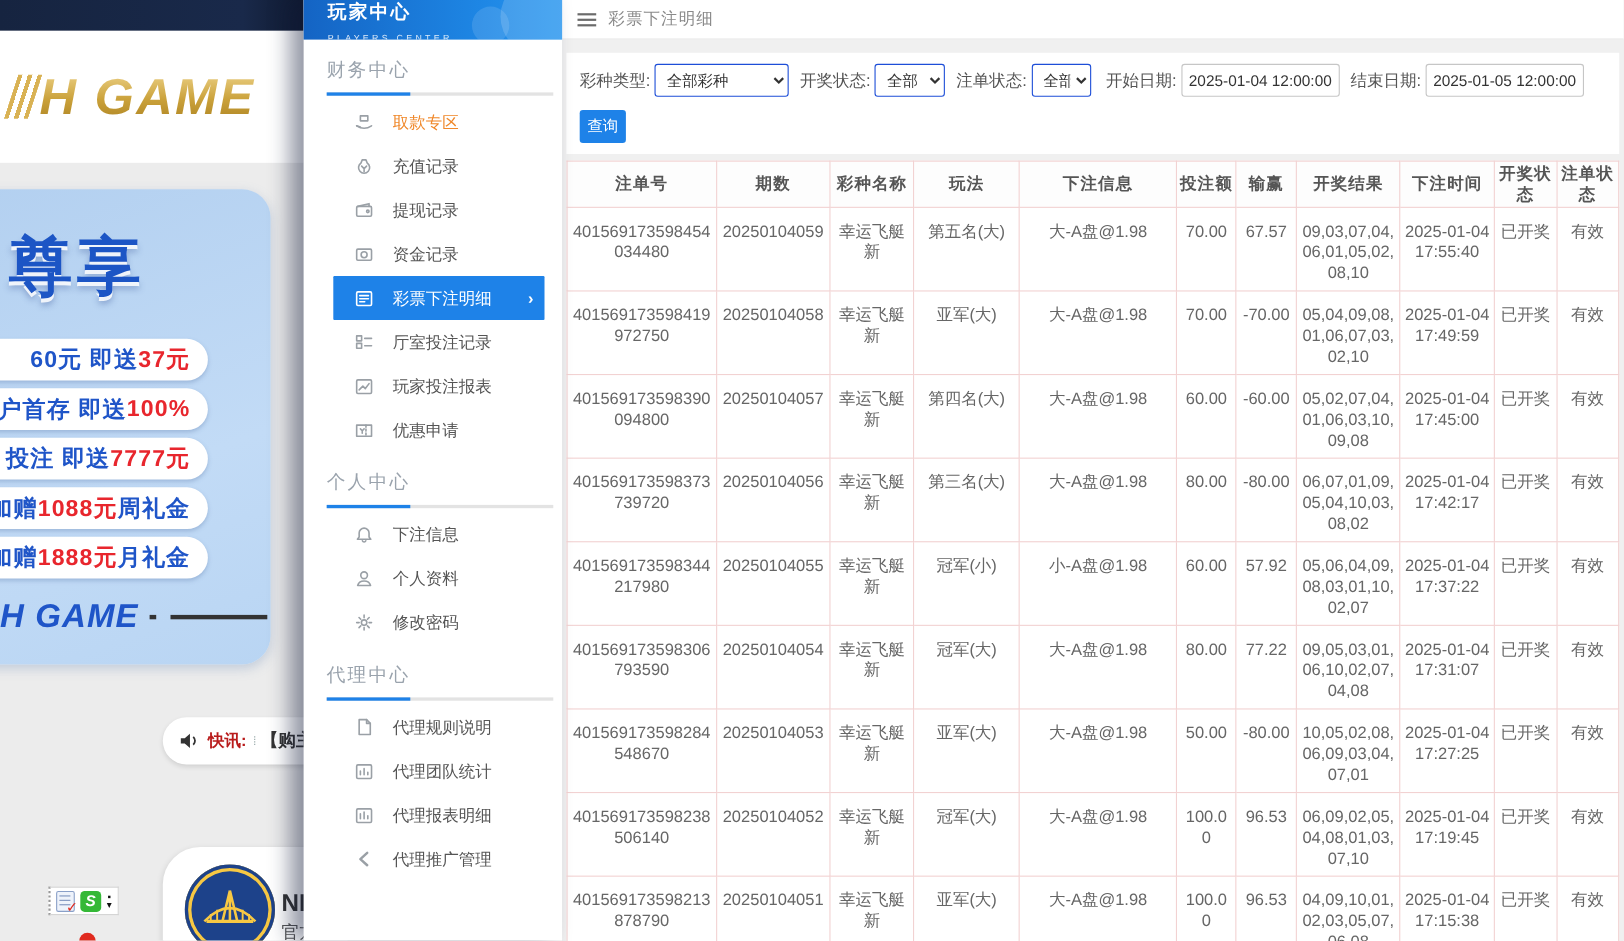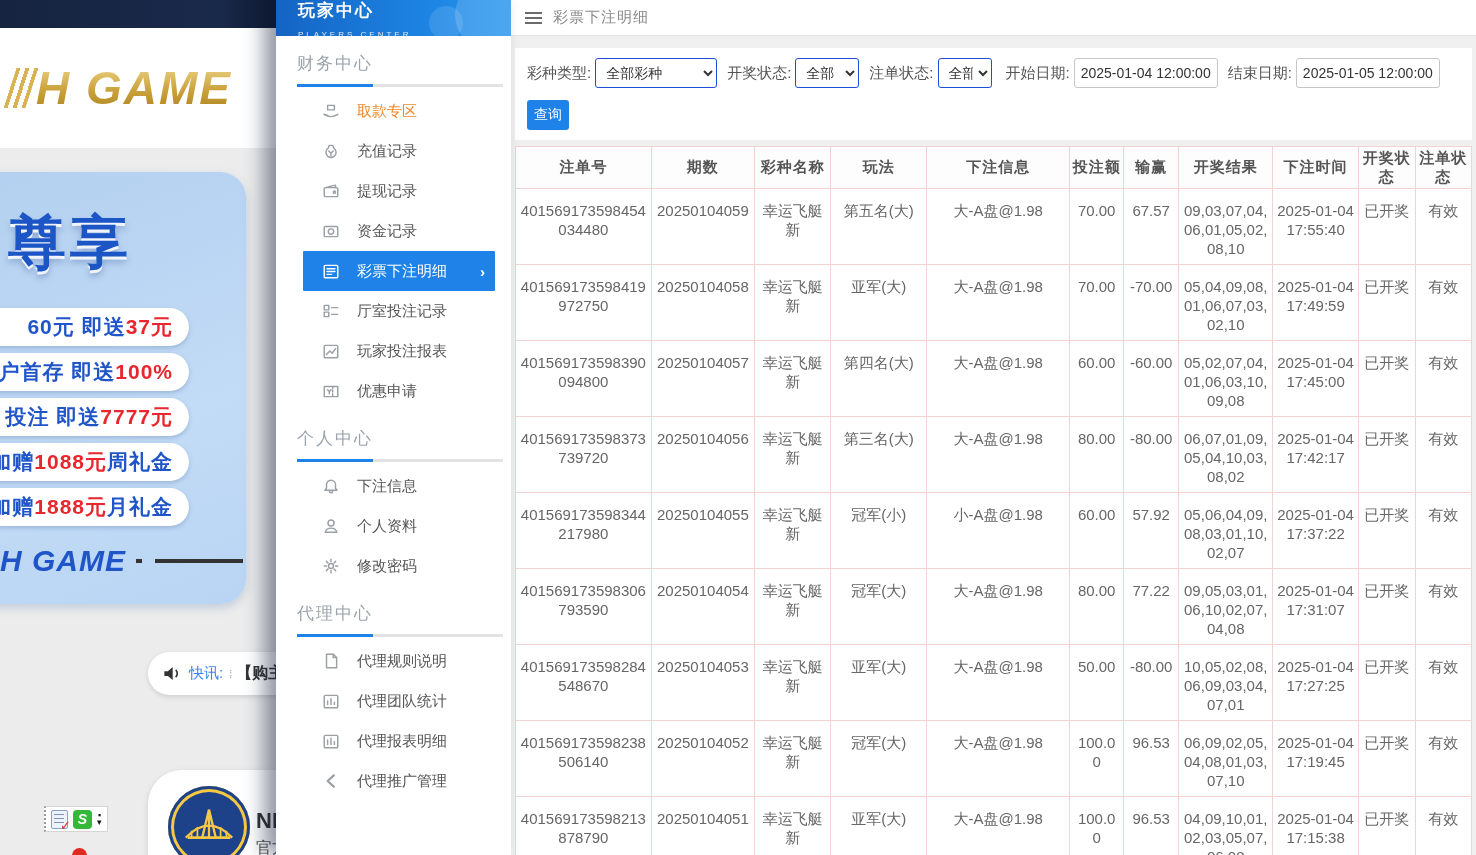--- a/index.html
+++ b/index.html
@@ -28,21 +28,21 @@
     padding-right:16px; font-size:21px; font-weight:bold; white-space:nowrap; letter-spacing:1px; }
   .pill .blue { color:#1f55c8; } .pill .red { color:#e8262d; }
   #promo-footer { margin:18px 0 0 36px; display:flex; align-items:center; }
   #promo-footer-logo { font-size:30px; font-weight:bold; font-style:italic; color:#1f55c8; letter-spacing:1px; white-space:nowrap; }
   .footer-dash { display:inline-block; width:8px; height:4px; background:#333; margin:0 3px 0 10px; }
   .footer-dash.long { width:120px; }
 
   
   #ticker { position:absolute; left:148px; top:652px; width:260px; height:43px; background:#fff; border-radius:22px;
     box-shadow:0 2px 5px rgba(0,0,0,.12); display:flex; align-items:center; padding:0 14px; white-space:nowrap; }
-  #ticker-label { font-size:15px; font-weight:normal; color:#3b82f6; margin-left:8px; }
+  #ticker-label { font-size:15px; font-weight:bold; color:#b91c1c; margin-left:8px; }
   #ticker-sep { color:#9aa; font-size:11px; margin:0 6px; letter-spacing:-2px; }
   #ticker-text { font-size:16px; font-weight:bold; color:#333; }
 
   
   #nba-card { position:absolute; left:148px; top:770px; width:340px; height:120px; background:#fff; border-radius:34px;
     box-shadow:0 2px 6px rgba(0,0,0,.12); }
   #warriors-logo { position:absolute; left:20px; top:16px; width:82px; height:82px; border-radius:50%;
     background:#1d428a; box-shadow:inset 0 0 0 3px #1d428a, inset 0 0 0 6px #f7c843; display:flex; align-items:center; justify-content:center; }
   #nba-line1 { position:absolute; left:108px; top:38px; font-size:22px; font-weight:bold; color:#333; }
   #nba-line2 { position:absolute; left:108px; top:68px; font-size:16px; color:#555; }

